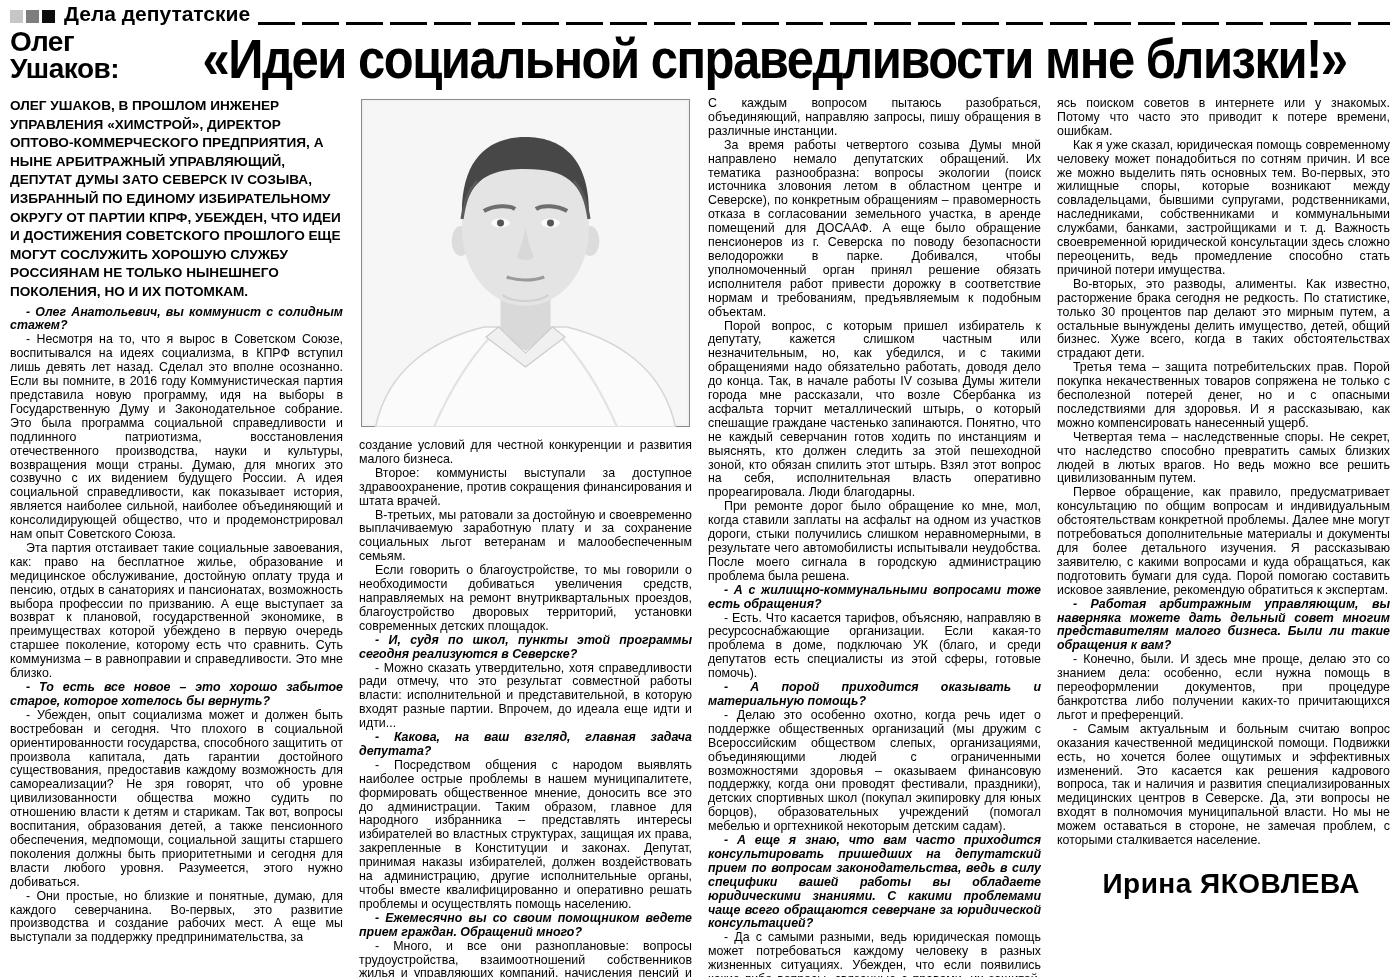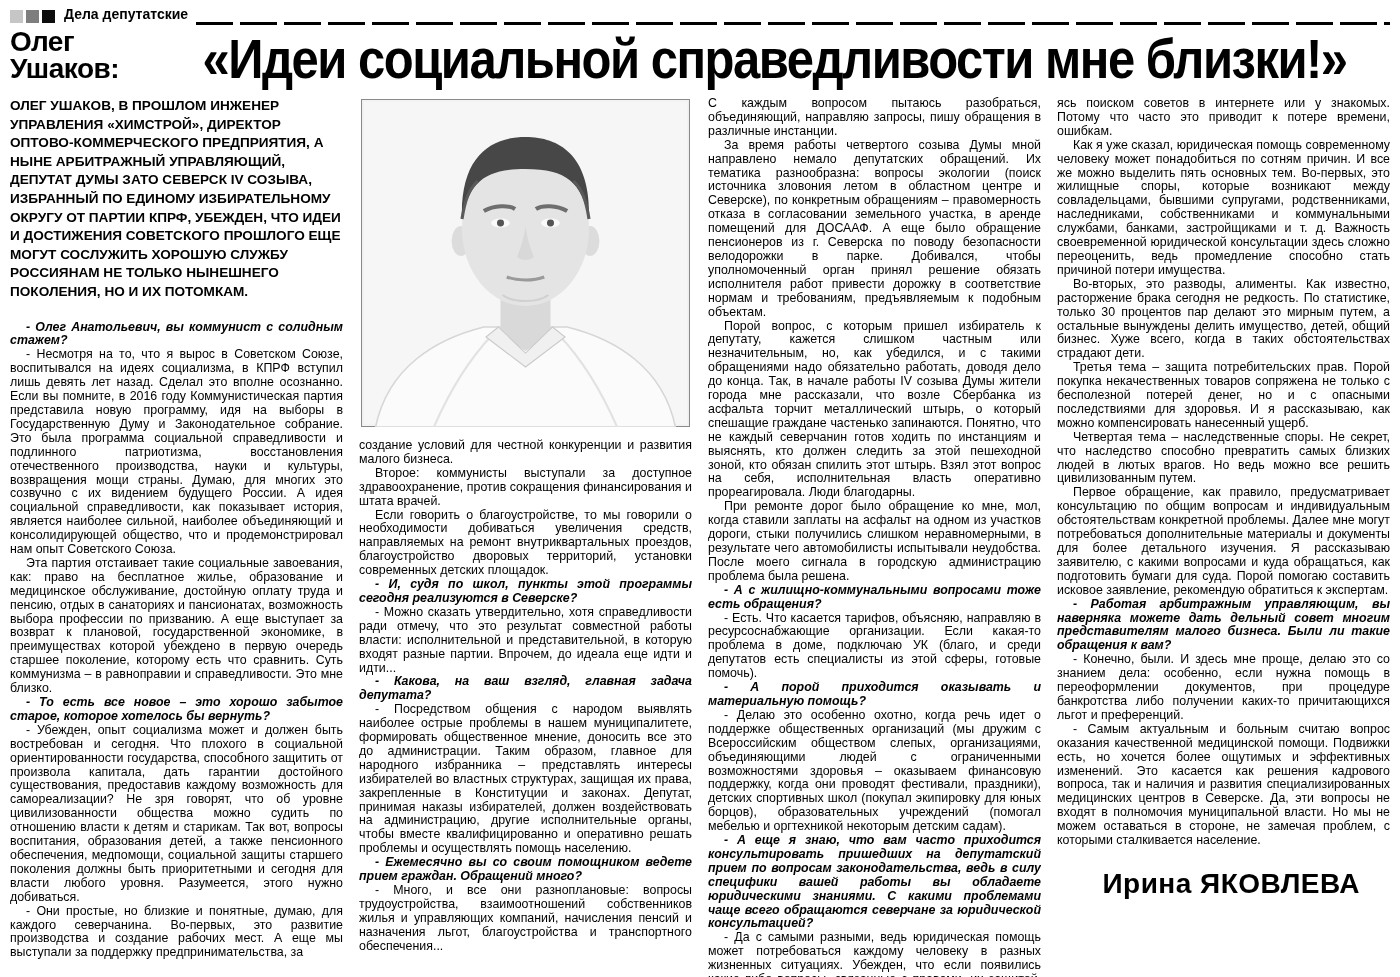--- a/index.html
+++ b/index.html
@@ -6,41 +6,41 @@
   body {
     width:1400px; height:977px; overflow:hidden;
     color:#000; font-family:"Liberation Sans", sans-serif;
     -webkit-font-smoothing:antialiased;
   }
   .page { padding:4px 10px 0 10px; }
 
   
   .topbar { display:flex; align-items:center; height:24px; }
   .sq { width:13px; height:13px; margin-right:3px; flex:0 0 auto; }
-  .section-title { font-size:14px; font-weight:bold; margin:0 8px 4px 6px; white-space:nowrap; }
+  .section-title { font-size:21px; font-weight:bold; margin:0 8px 4px 6px; white-space:nowrap; }
   .rule {
     flex:1; height:3px; align-self:flex-end; margin-bottom:3px;
     background:repeating-linear-gradient(90deg,#000 0 37px,transparent 37px 44px);
   }
 
   
   .head-row { display:flex; align-items:flex-start; margin-top:1px; height:62px;gap:40px; }
   .kicker { font-size:28px; font-weight:bold; line-height:0.95; letter-spacing:-0.5px; white-space:pre-line; }
   .headline {
     flex:1; text-align:center; font-weight:bold; font-size:49px;
     letter-spacing:-1.5px; line-height:1.0; white-space:nowrap;
     transform:scaleY(1.14); transform-origin:center top; margin-top:2px;
   }
 
   
   .content { display:grid; grid-template-columns:repeat(4,1fr); gap:0 16px; margin-top:6px; height:882px; overflow:hidden; }
   .col { overflow:hidden; }
   .para { margin:0; font-size:12.4px; line-height:13.9px; text-align:justify; text-indent:16px; }
   .para.cont { text-indent:0; }
-  .para.lead { font-size:13.6px; line-height:18.6px; font-weight:bold; text-align:left; text-indent:0; margin-bottom:19px; }
+  .para.lead { font-size:13.6px; line-height:18.6px; font-weight:bold; text-align:left; text-indent:0; margin-bottom:4px; }
   .para.q { font-weight:bold; font-style:italic; }
 
   
   figure.photo { margin:2px 2px 12px 2px; }
   figure.photo svg { display:block; width:100%; height:328px; }
 
   .byline { margin-top:20px; padding-right:30px; text-align:right; font-size:28px; font-weight:bold; letter-spacing:0.5px; }
 </style>
 </head>
 <body>
@@ -107,20 +107,21 @@
           <path d="M158 128 C156 142 152 152 150 158 C154 162 162 162 166 158 C164 152 160 142 158 128" fill="#d8d8d8"></path>
 
           <path d="M140 178 C150 182 166 182 176 178" fill="none" stroke="#9a9a9a" stroke-width="3"></path>
 
           <path d="M136 196 C146 204 170 204 180 196" fill="none" stroke="#d0d0d0" stroke-width="2"></path>
         </svg>
       </figure>
       <div>
           <p class="para cont">создание условий для честной конкуренции и развития малого бизнеса.</p>
           <p class="para a">Второе: коммунисты выступали за доступное здравоохранение, против сокращения финансирования и штата врачей.</p>
+          <p class="para a">В-третьих, мы ратовали за достойную и своевременно выплачиваемую заработную плату и за сохранение социальных льгот ветеранам и малообеспеченным семьям.</p>
           <p class="para a">Если говорить о благоустройстве, то мы говорили о необходимости добиваться увеличения средств, направляемых на ремонт внутриквартальных проездов, благоустройство дворовых территорий, установки современных детских площадок.</p>
           <p class="para q">- И, судя по школ, пункты этой программы сегодня реализуются в Северске?</p>
           <p class="para a">- Можно сказать утвердительно, хотя справедливости ради отмечу, что это результат совместной работы власти: исполнительной и представительной, в которую входят разные партии. Впрочем, до идеала еще идти и идти...</p>
           <p class="para q">- Какова, на ваш взгляд, главная задача депутата?</p>
           <p class="para a">- Посредством общения с народом выявлять наиболее острые проблемы в нашем муниципалитете, формировать общественное мнение, доносить все это до администрации. Таким образом, главное для народного избранника – представлять интересы избирателей во властных структурах, защищая их права, закрепленные в Конституции и законах. Депутат, принимая наказы избирателей, должен воздействовать на администрацию, другие исполнительные органы, чтобы вместе квалифицированно и оперативно решать проблемы и осуществлять помощь населению.</p>
           <p class="para q">- Ежемесячно вы со своим помощником ведете прием граждан. Обращений много?</p>
           <p class="para a">- Много, и все они разноплановые: вопросы трудоустройства, взаимоотношений собственников жилья и управляющих компаний, начисления пенсий и назначения льгот, благоустройства и транспортного обеспечения...</p>
         </div>
     </div>
 

